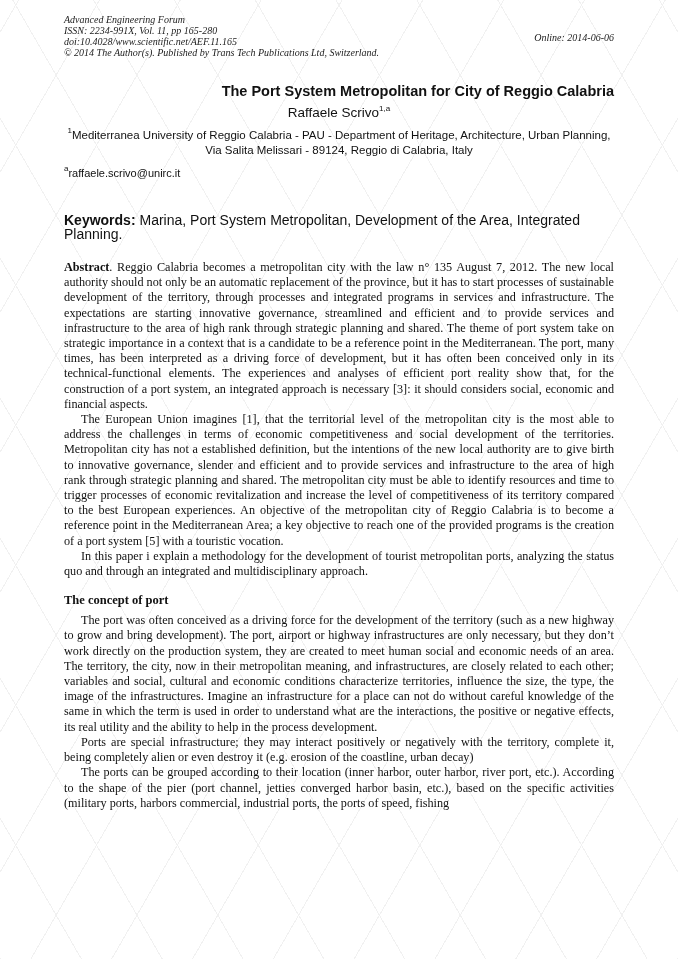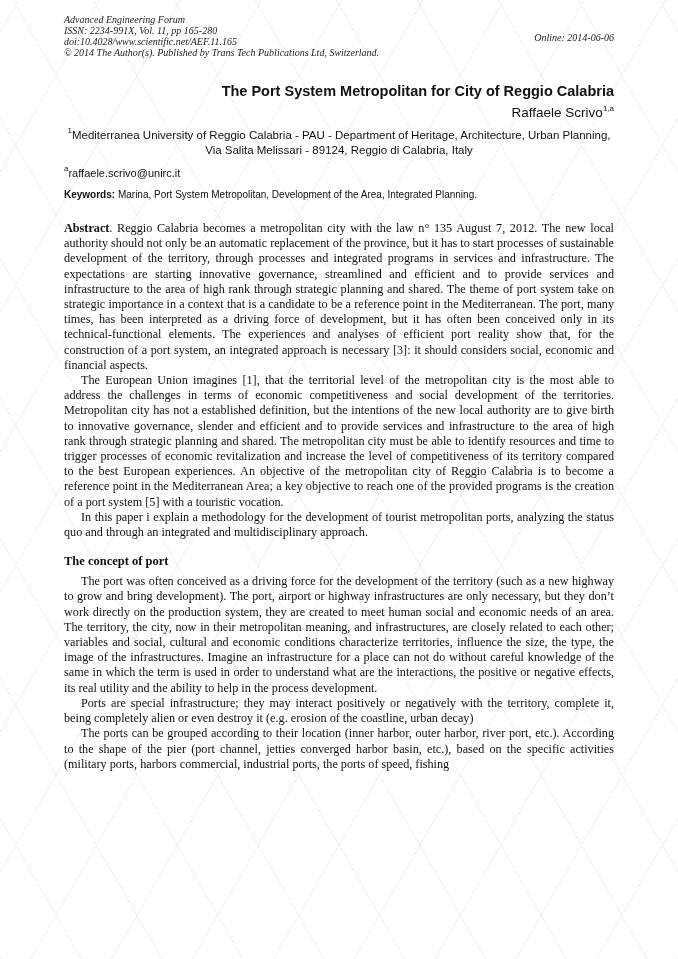--- a/index.html
+++ b/index.html
@@ -18,34 +18,34 @@
       font-family: Liberation Serif, serif; font-style: italic;
       font-size: 10px; line-height: 11px; position: relative; color: #222;
     }
     .header .online { position: absolute; right: 0; top: 18px; }
     .title {
       font-family: "Liberation Sans", sans-serif; font-weight: bold;
       font-size: 14.5px; text-align: right; margin-top: 24px; line-height: 18px;
     }
     .author {
       font-family: "Liberation Sans", sans-serif; font-size: 13.5px;
-      text-align: right; margin-top: 4px; line-height: 18px;
+      text-align: center; margin-top: 4px; line-height: 18px;
     }
     .author sup, .affil sup, .email sup { font-size: 8px; vertical-align: 6px; line-height: 0; }
     .affil {
       font-family: "Liberation Sans", sans-serif; font-size: 11.5px;
       text-align: center; margin-top: 6px; line-height: 15px;
     }
     .email {
       font-family: "Liberation Sans", sans-serif; font-size: 11px;
       margin-top: 8px; line-height: 14px;
     }
     .keywords {
-      font-family: "Liberation Sans", sans-serif; font-size: 10px;
-      margin-top: 8px; line-height: 14px;
+      font-family: "Liberation Sans", sans-serif; font-size: 14px;
+      margin-top: 33px; line-height: 14px;
     }
     .keywords b { font-weight: bold; }
     .para {
       font-size: 12.2px; line-height: 15.2px; text-align: justify; margin: 0;
     }
     .para.indent { text-indent: 17px; }
     .abstract { margin-top: 19px; }
     .abstract-label { font-weight: bold; }
     .section-heading {
       font-weight: bold; font-size: 12.5px; line-height: 15px;

